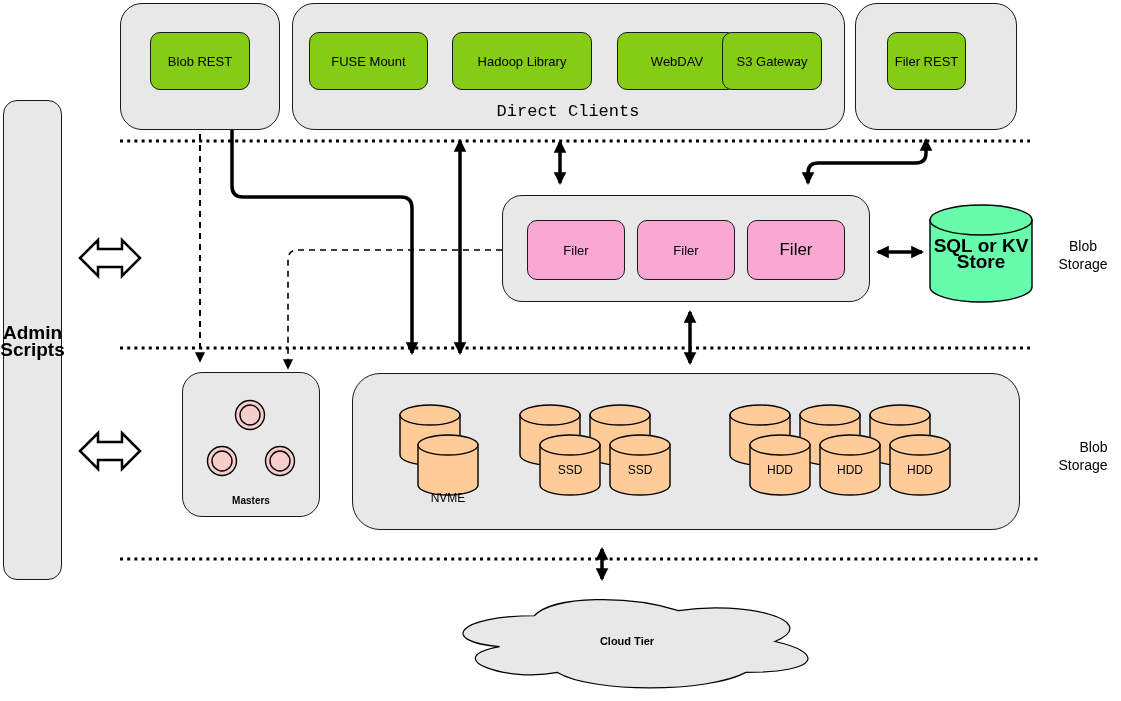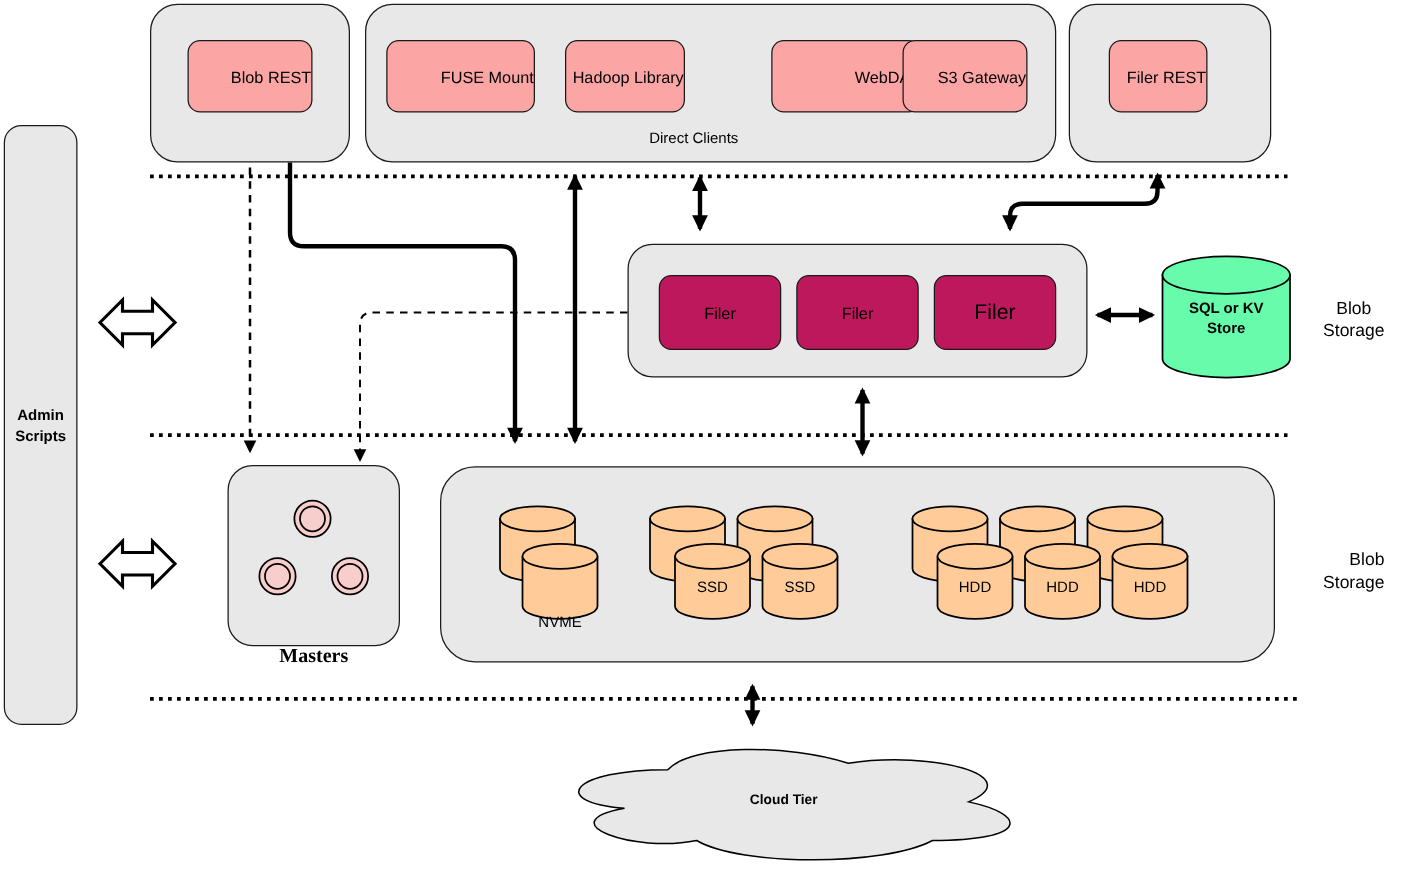--- a/index.html
+++ b/index.html
@@ -7,25 +7,25 @@
     position:relative;width:1121px;height:701px;background:#ffffff;overflow:hidden;
     font-family:"Liberation Sans", sans-serif;color:#000;
   }
   .group{
     position:absolute;background:#e8e8e8;border:1.4px solid #1a1a1a;box-sizing:border-box;
   }
   .node{
     position:absolute;border:1.4px solid #1a1a1a;border-radius:10px;box-sizing:border-box;
     display:flex;align-items:center;justify-content:center;font-size:13px;z-index:3;
   }
-  .orange{background:#fca5a5;justify-content:flex-end;}
-  .green{background:#be185d;text-align:right;}
+  .orange{background:#84cc16;}
+  .green{background:#f9a8d4;text-align:right;}
   .lbl{
     position:absolute;transform:translate(-50%,-50%);white-space:nowrap;text-align:center;
-    font-size:12px;z-index:4;line-height:17px;
+    font-size:19px;z-index:4;line-height:17px;
   }
   .lbl .ln{display:block;}
   .bold{font-weight:bold;}
   svg.layer{position:absolute;left:0;top:0;z-index:2;}
 </style>
 </head>
 <body>
 
 <div id="diagram-canvas">
 
@@ -133,21 +133,21 @@
              C592,693 707.5,693 746,672.4 C823,672.4 823,651.8 774.9,641.5 C823,620.9 746,600.3 678.6,610.6
              C630.5,595.15 553.5,595.15 534.25,615.75 Z" fill="#e8e8e8" stroke="#000" stroke-width="1.2"></path>
   </svg>
 
   <div class="node orange" style="left:150px;top:32px;width:100px;height:58px;">
     <span>Blob REST</span>
   </div>
   <div class="node orange" style="left:309px;top:32px;width:119px;height:58px;">
     <span>FUSE Mount</span>
   </div>
-  <div class="node orange" style="left:452px;top:32px;width:96px;height:58px;">
+  <div class="node orange" style="left:452px;top:32px;width:140px;height:58px;">
     <span>Hadoop Library</span>
   </div>
   <div class="node orange" style="left:585px;top:32px;width:120px;height:58px;margin-left:32px;">
     <span>WebDAV</span>
   </div>
   <div class="node orange" style="left:722px;top:32px;width:100px;height:58px;">
     <span>S3 Gateway</span>
   </div>
   <div class="node orange" style="left:887px;top:32px;width:79px;height:58px;">
     <span>Filer REST</span>
@@ -156,21 +156,21 @@
   <div class="node green" style="left:527px;top:220px;width:98px;height:60px;">
     <span>Filer</span>
   </div>
   <div class="node green" style="left:637px;top:220px;width:98px;height:60px;">
     <span>Filer</span>
   </div>
   <div class="node green" style="left:747px;top:220px;width:98px;height:60px;font-size:17px;">
     <span>Filer</span>
   </div>
 
-  <div class="lbl" style="left:555px;top:111px;font-size:12px;">
+  <div class="lbl" style="left:568px;top:111px;font-size:17px;font-family:Liberation Mono, monospace;">
     <span>Direct Clients</span>
   </div>
 
   <div class="lbl bold" style="left:32.5px;top:341px;">
     <span class="ln">Admin</span>
     <span class="ln">Scripts</span>
   </div>
 
   <div class="lbl bold" style="left:981px;top:254px;line-height:16px;">
     <span class="ln">SQL or KV</span>
@@ -180,21 +180,21 @@
   <div class="lbl" style="left:1083px;top:255px;font-size:14px;line-height:18px;">
     <span class="ln">Blob</span>
     <span class="ln">Storage</span>
   </div>
 
   <div class="lbl" style="left:1083px;top:456px;font-size:14px;line-height:18px;text-align:right;">
     <span class="ln">Blob</span>
     <span class="ln">Storage</span>
   </div>
 
-  <div class="lbl bold" style="left:251px;top:525px;font-size:16px;font-family:Liberation Serif, serif;">
+  <div class="lbl bold" style="left:251px;top:500px;font-size:10px;">
     <span>Masters</span>
   </div>
 
   <div class="lbl" style="left:448px;top:470px;font-size:12px;margin-top:28px;">
     <span>NVME</span>
   </div>
   <div class="lbl" style="left:570px;top:470px;font-size:12px;">
     <span>SSD</span>
   </div>
   <div class="lbl" style="left:640px;top:470px;font-size:12px;">

